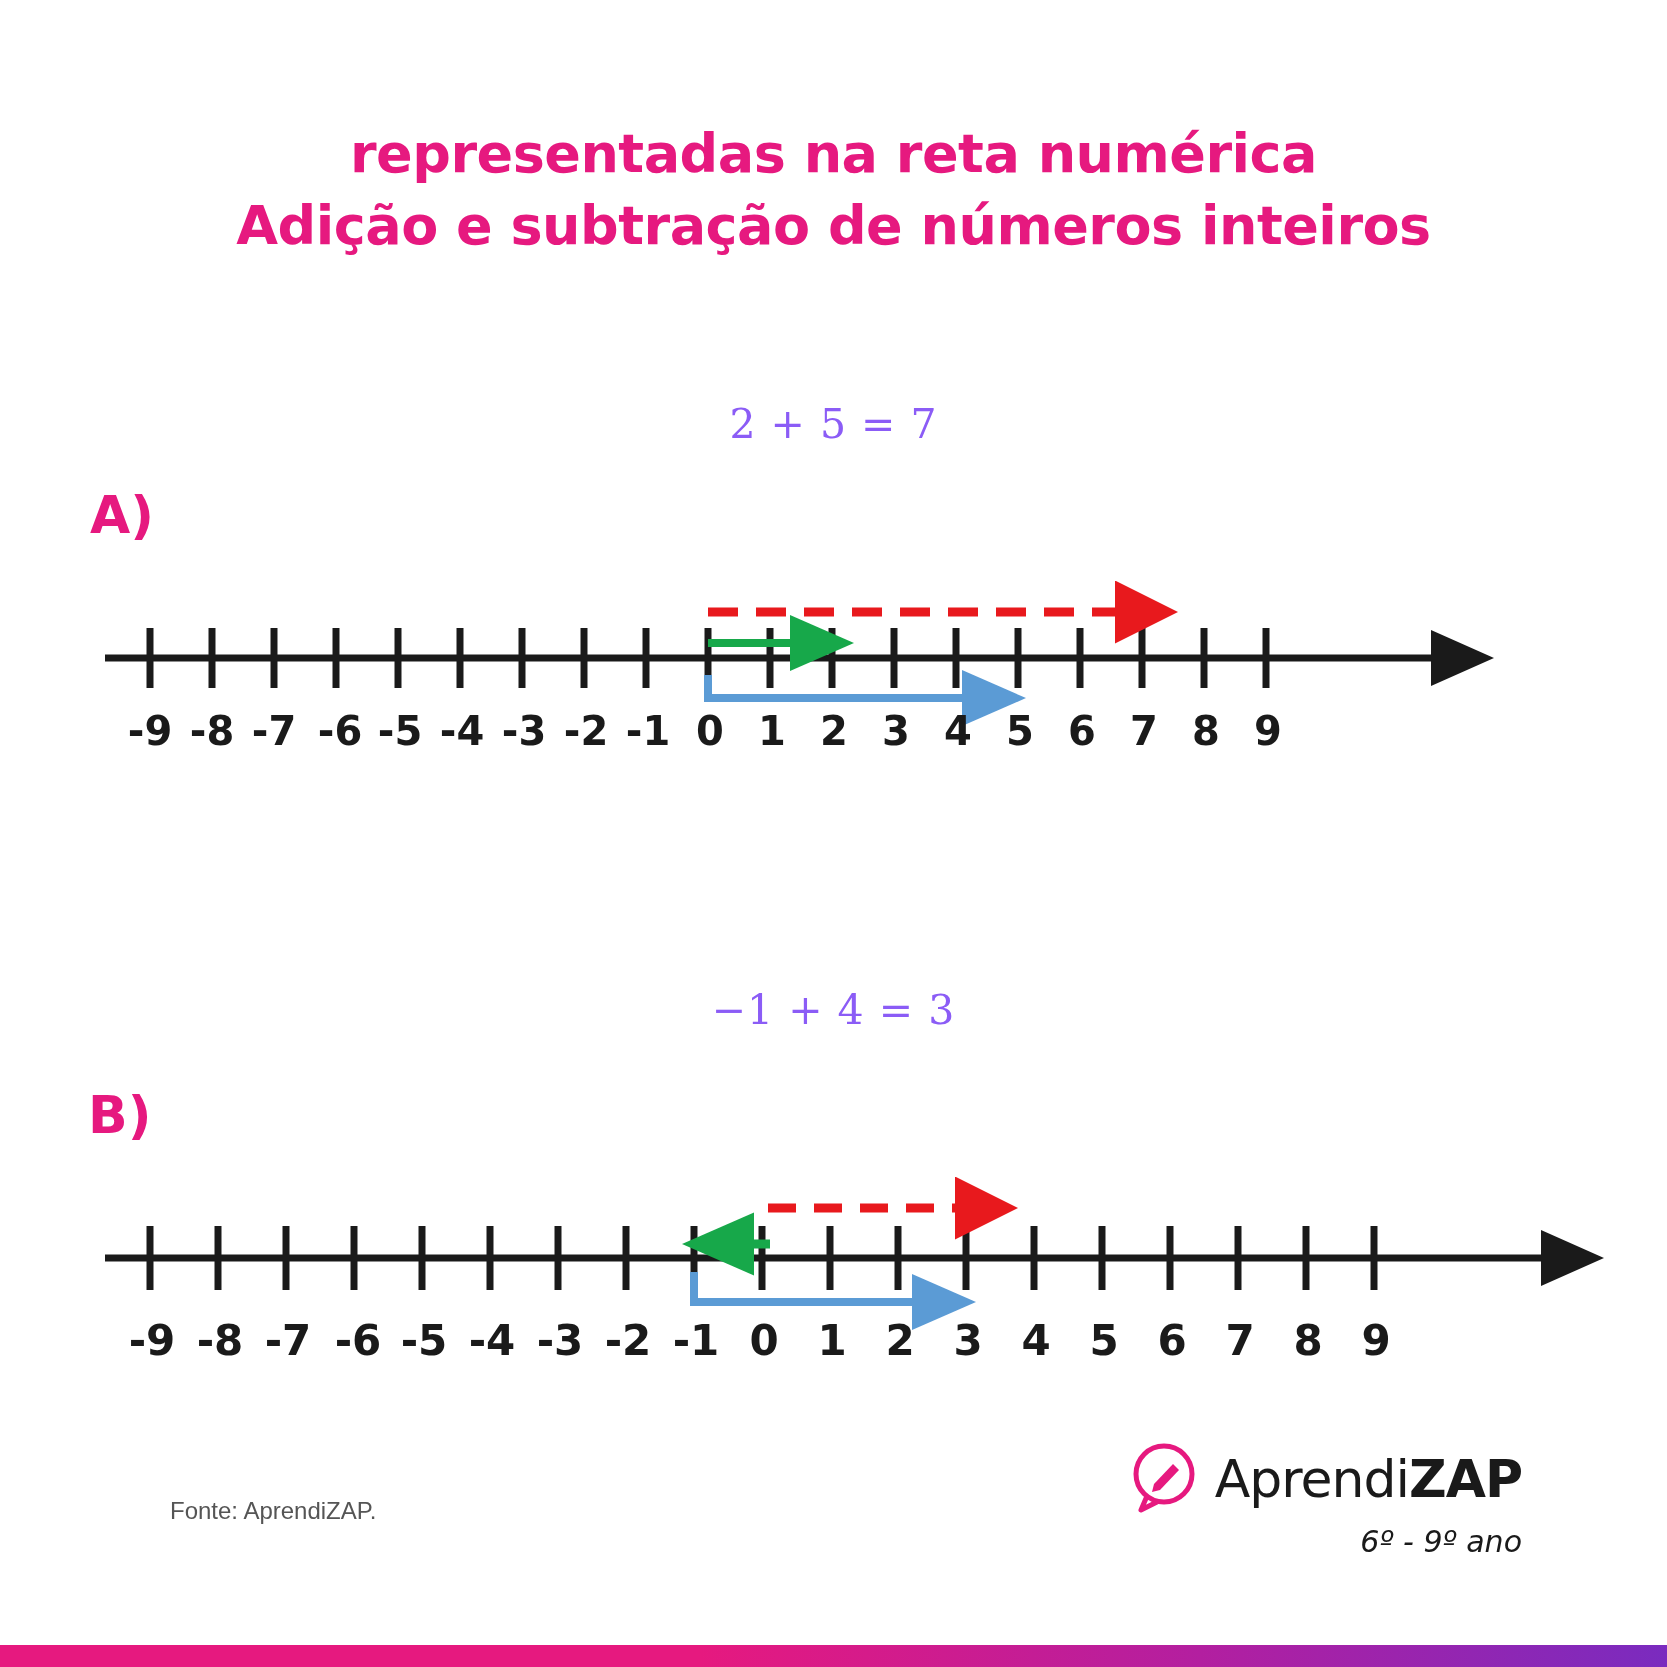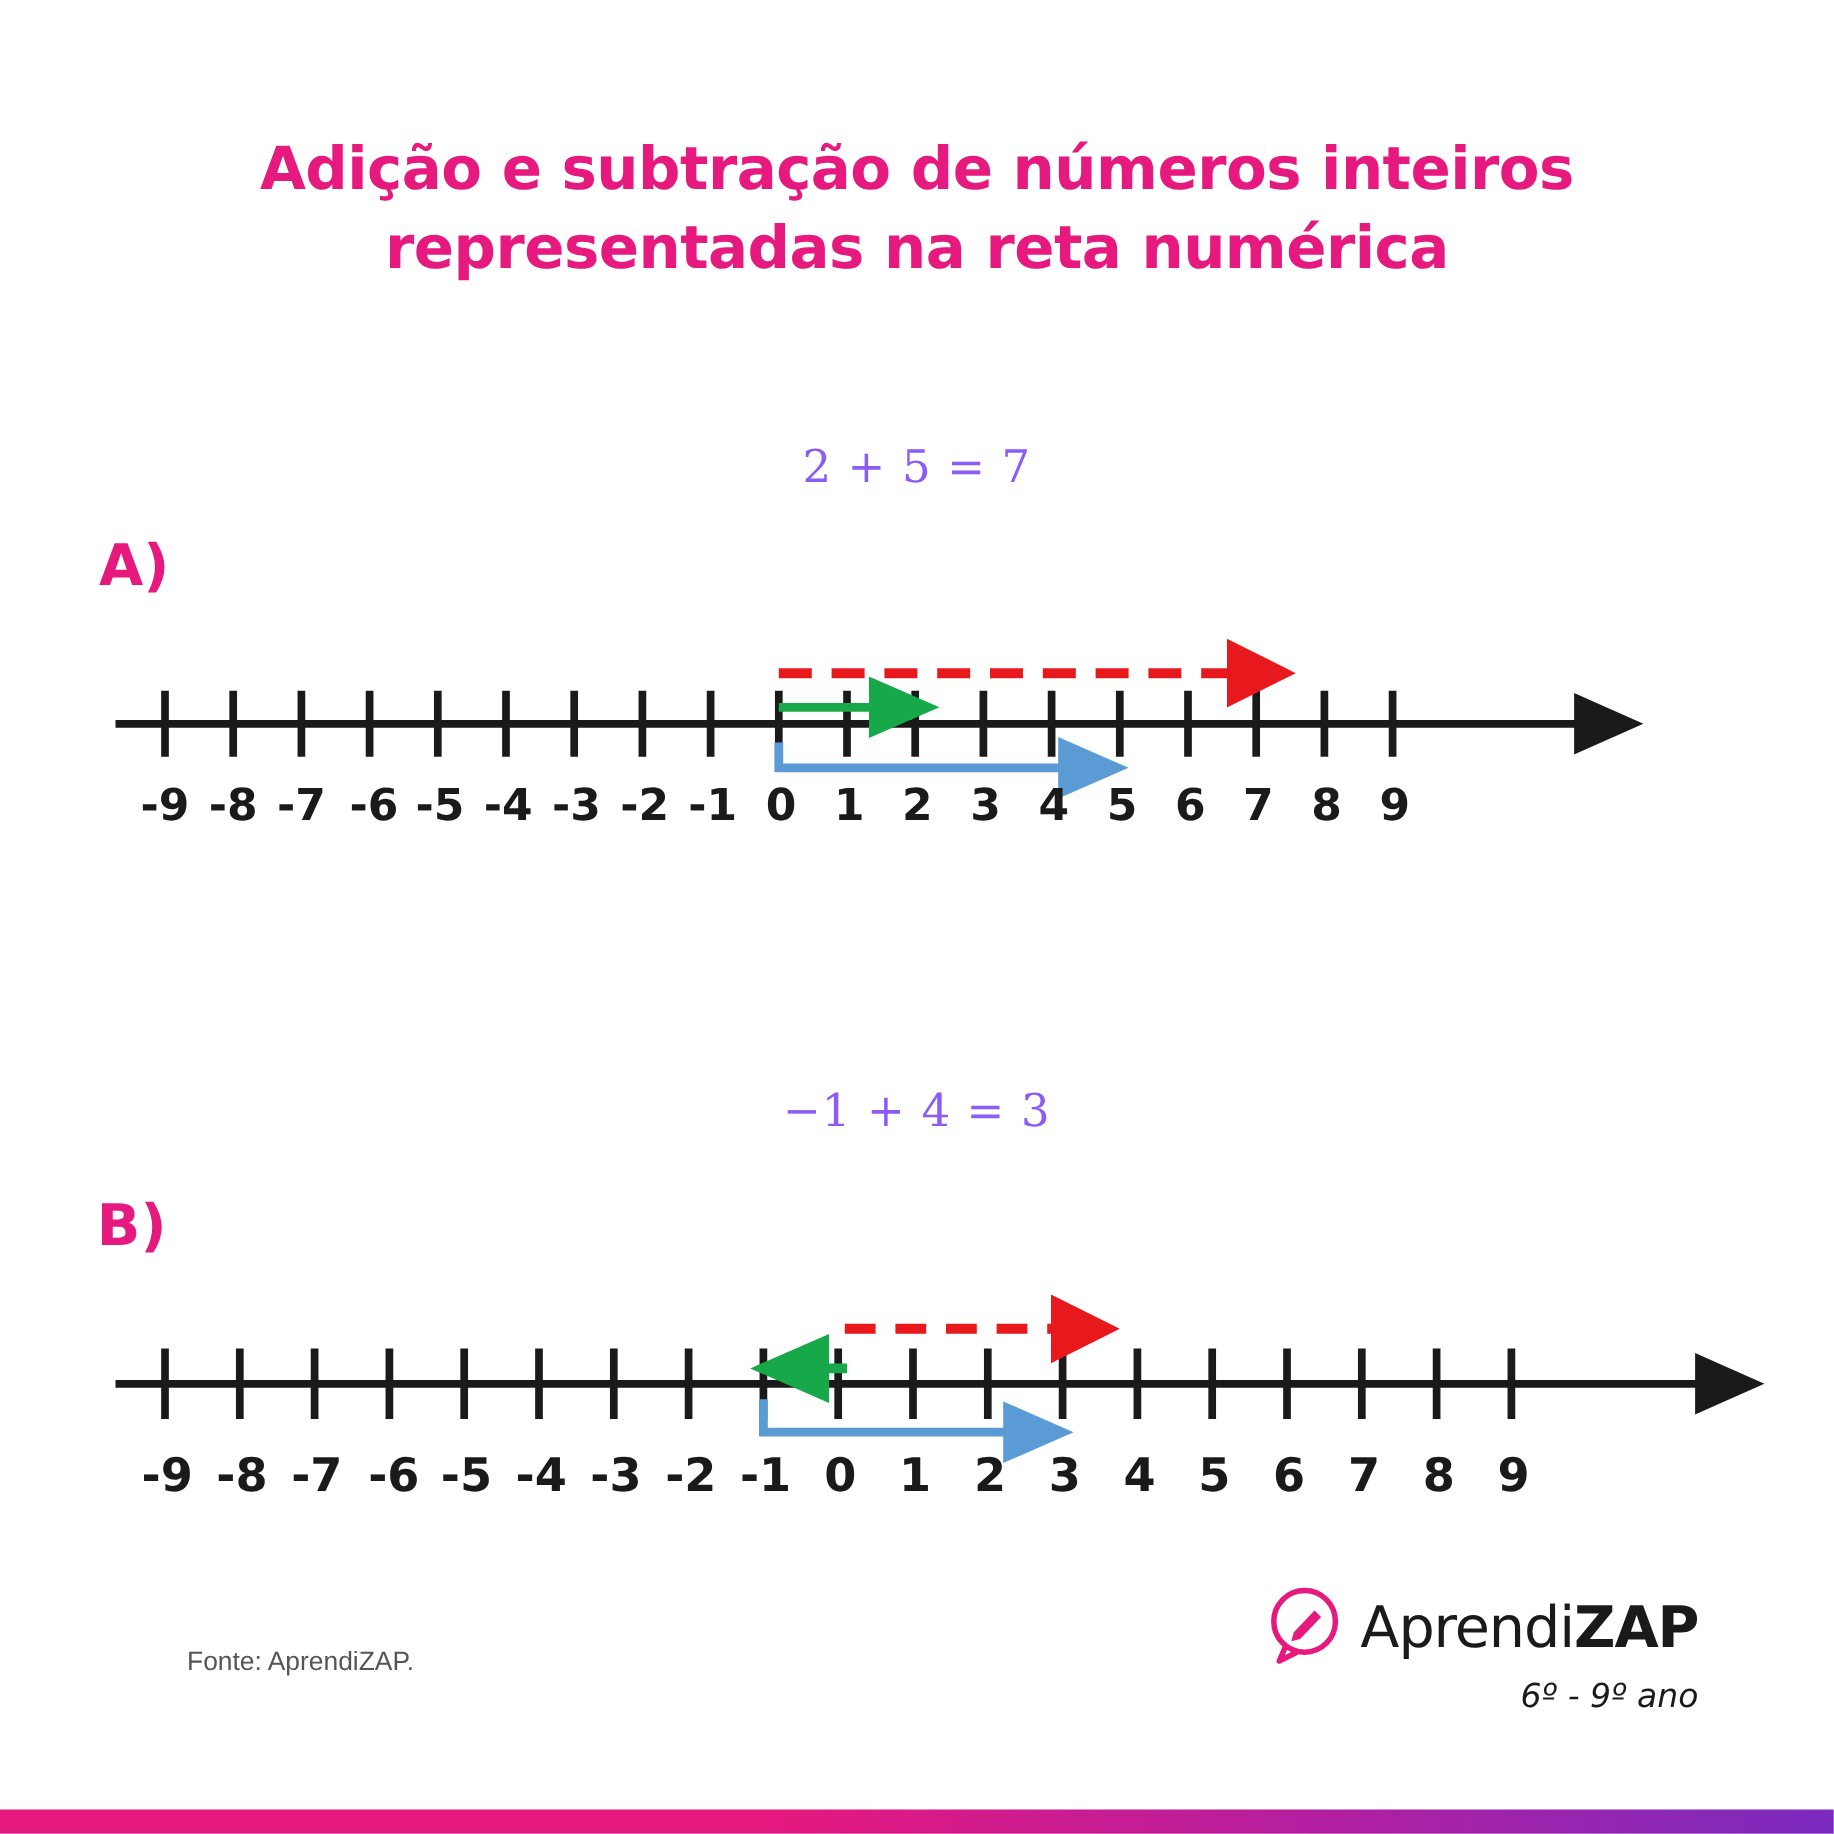--- a/index.html
+++ b/index.html
@@ -65,21 +65,21 @@
   .source {
     position: absolute;
     left: 170px;
     top: 1497px;
     font-size: 24px;
     color: #555555;
     font-family: "Liberation Sans", sans-serif;
   }
   .brand {
     position: absolute;
-    right: 123px;
+    right: 145px;
     top: 1440px;
     text-align: right;
   }
   .brand-row {
     display: flex;
     align-items: center;
     gap: 14px;
   }
   .brand-name {
     font-family: "DejaVu Sans", sans-serif;
@@ -104,22 +104,22 @@
     height: 22px;
     background: linear-gradient(90deg, #e6197f 0%, #e6197f 42%, #b31fa0 72%, #7a2bbf 100%);
   }
 </style>
 </head>
 <body>
 
 <div class="page">
 
   <div class="title">
+    <span class="line">representadas na reta numérica</span>
     <span class="line">Adição e subtração de números inteiros</span>
-    <span class="line">representadas na reta numérica</span>
   </div>
 
   <div class="eq eq-a">2 + 5 = 7</div>
   <div class="label label-a">A)</div>
 
   <div class="nl-wrap nl-a">
     <svg width="1667" height="210" viewBox="0 0 1667 210" xmlns="http://www.w3.org/2000/svg">
       <defs>
         <marker id="arrowBlackA" markerWidth="10" markerHeight="10" refX="7" refY="4" orient="auto">
           <path d="M0,0 L9,4 L0,8 z" fill="#1a1a1a"></path>

